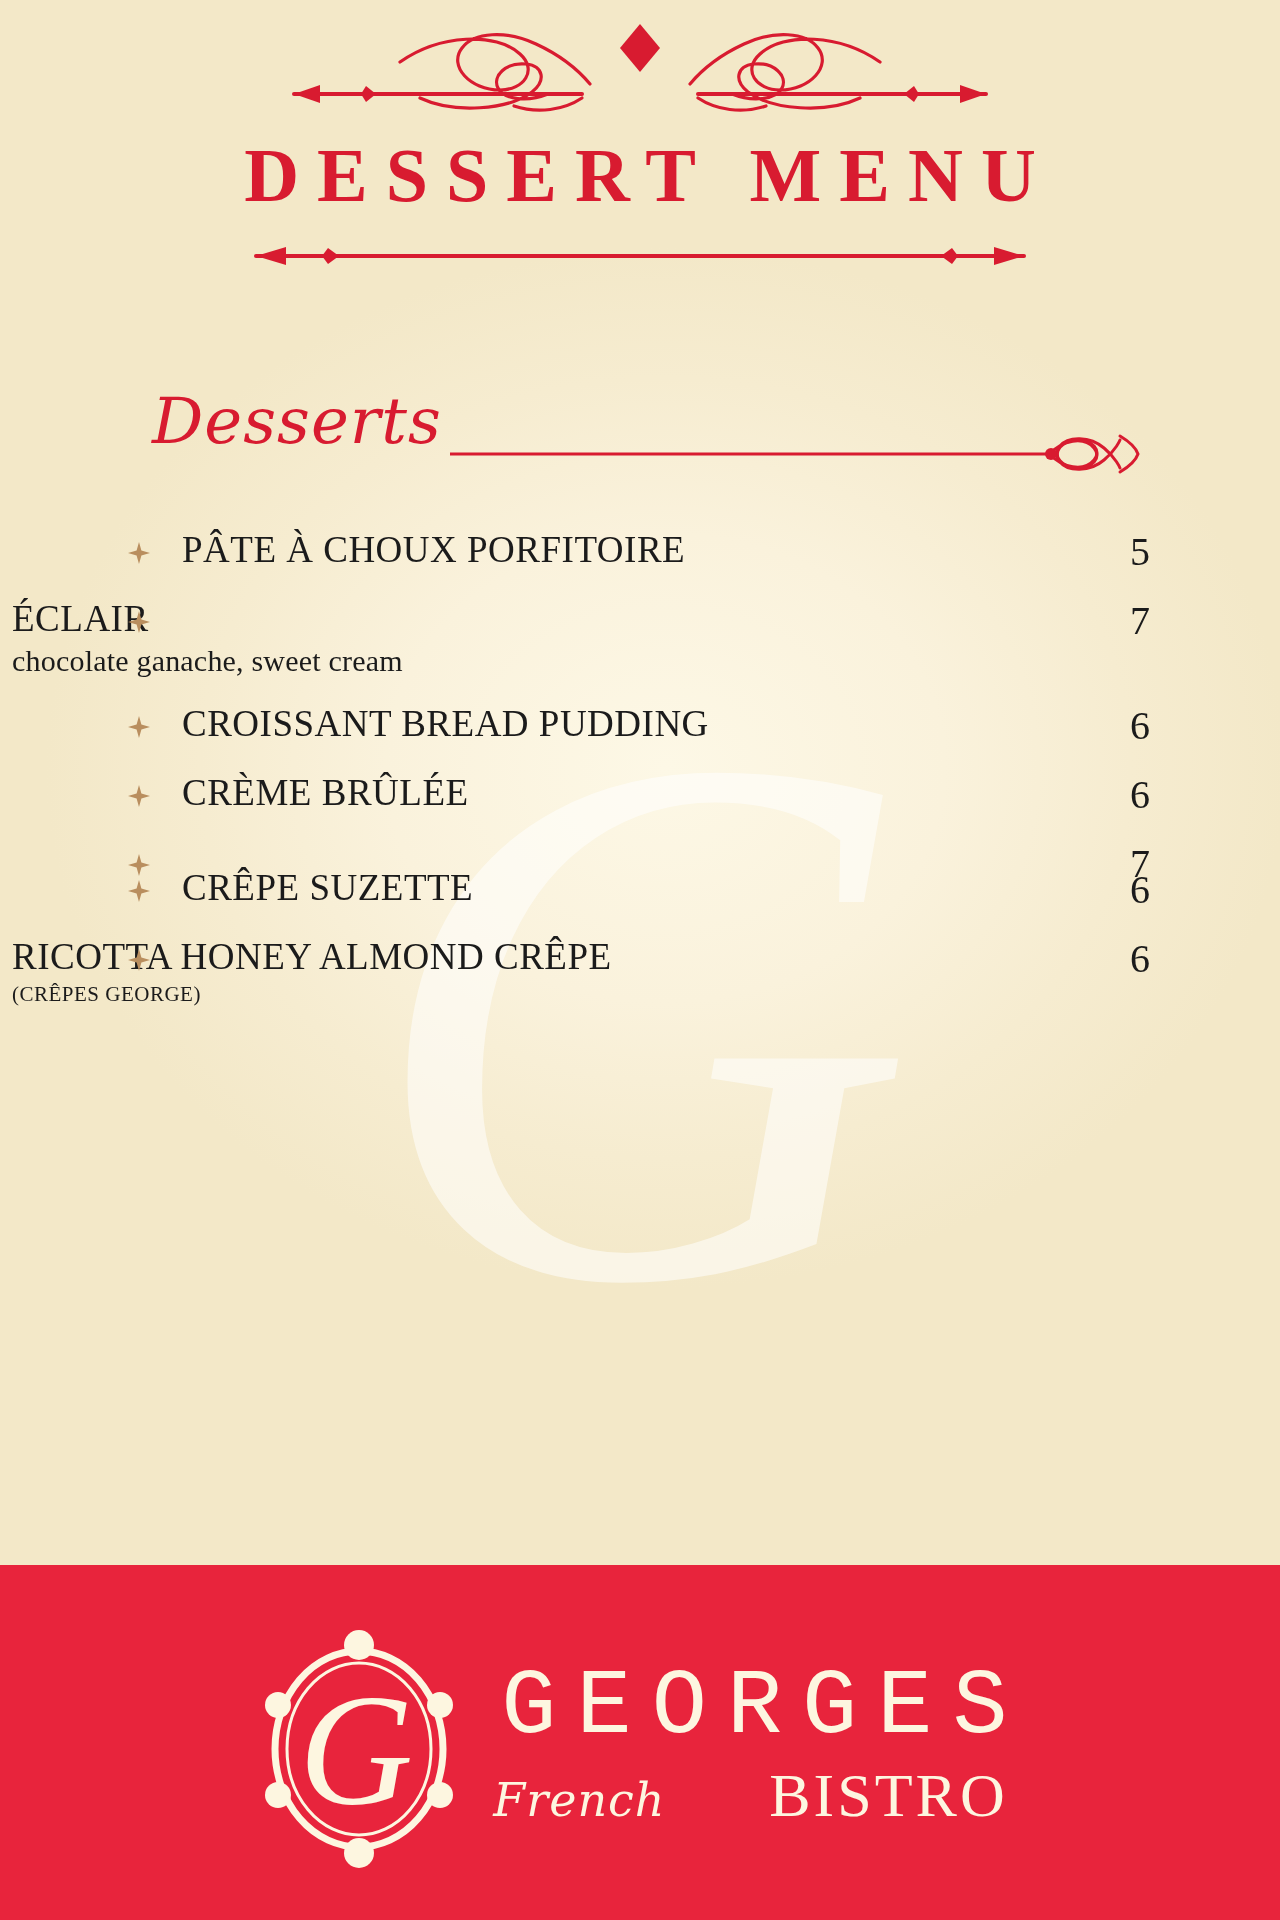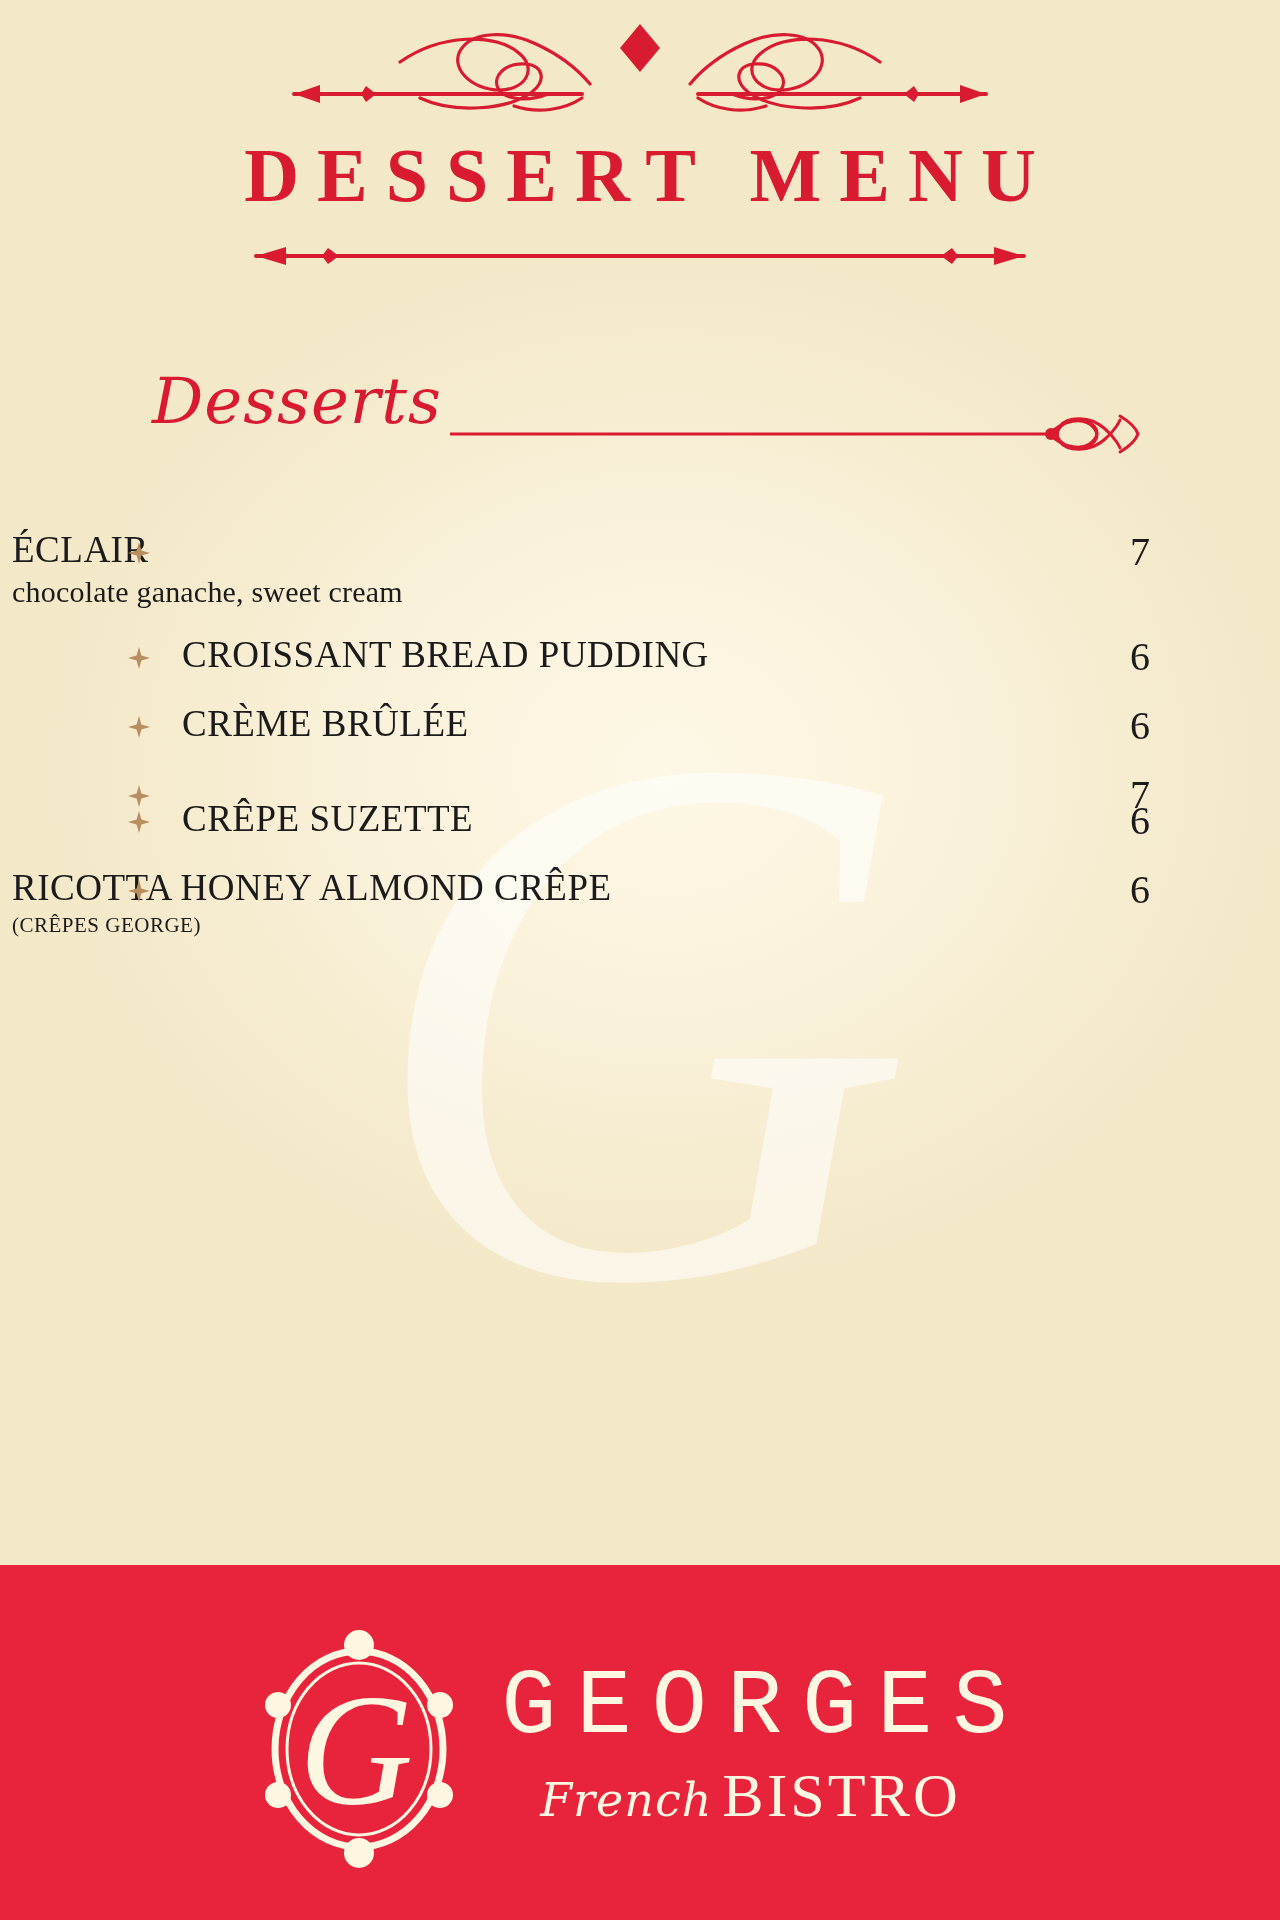--- a/index.html
+++ b/index.html
@@ -63,21 +63,21 @@
   .rule-bottom {
     position: absolute;
     top: 246px;
     left: 50%;
     transform: translateX(-50%);
   }
 
   
   .section-head {
     position: absolute;
-    top: 364px;
+    top: 384px;
     left: 0;
     width: 1039px;
     height: 90px;
   }
   .section-title {
     position: absolute;
     left: 152px;
     top: 0;
     font-family: "DejaVu Serif", serif;
     font-style: italic;
@@ -173,21 +173,21 @@
   .brand-name {
     font-family: Liberation Mono, monospace;
     font-size: 92px;
     letter-spacing: 20px;
     line-height: 1;
     text-indent: 8px;
   }
   .brand-sub {
     display: flex;
     align-items: baseline;
-    justify-content: center;
+    justify-content: space-between;
     gap: 10px;
     margin-top: 6px;
     padding-right: 20px;
   }
   .brand-sub .french {
     font-family: "DejaVu Serif", serif;
     font-style: italic;
     font-size: 46px;
     letter-spacing: 1px;
   }
@@ -258,20 +258,31 @@
           <path d="M600 30c12 14 34 18 44 6 8-10-2-20-16-20-16 0-26 12-18 22 8 10 30 10 44-2 12-10 16-20 16-20"></path>
           <path d="M670 12c10 6 16 12 18 18-2 6-8 12-18 18"></path>
         </g>
         <circle cx="601" cy="30" r="6" fill="#d81b30"></circle>
       </svg>
     </div>
   </div>
 
   <div class="items">
 
+    <div class="item">
+      <span class="bullet">
+        <svg width="22" height="22" viewBox="0 0 22 22" xmlns="http://www.w3.org/2000/svg">
+          <path d="M11 0l2.4 8.6L22 11l-8.6 2.4L11 22l-2.4-8.6L0 11l8.6-2.4z" fill="#b98e5e"></path>
+        </svg>
+      </span>
+      <div class="item-row">
+        <span class="item-name">PÂTE À CHOUX PORFITOIRE</span>
+        <span class="item-price">5</span>
+      </div>
+    </div>
 
     <div class="item has-sub">
       <span class="bullet">
         <svg width="22" height="22" viewBox="0 0 22 22" xmlns="http://www.w3.org/2000/svg">
           <path d="M11 0l2.4 8.6L22 11l-8.6 2.4L11 22l-2.4-8.6L0 11l8.6-2.4z" fill="#b98e5e"></path>
         </svg>
       </span>
       <div class="item-row">
         <span class="item-name">ÉCLAIR</span>
         <span class="item-price">7</span>

